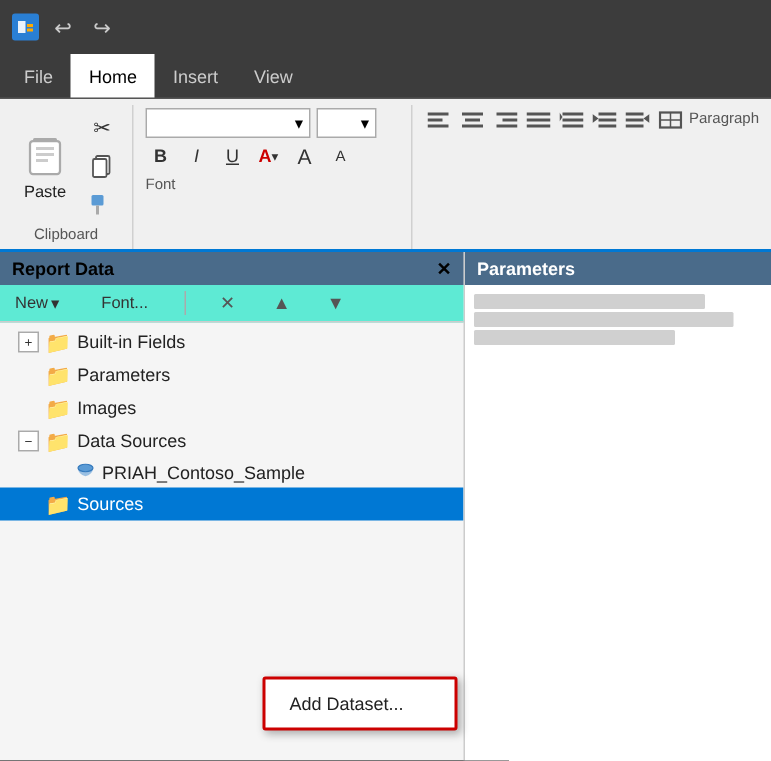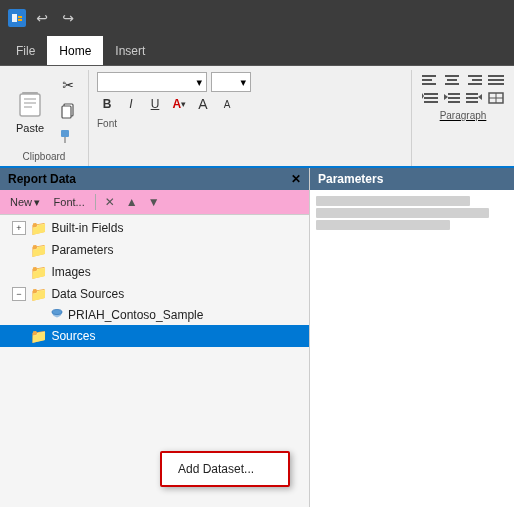--- a/index.html
+++ b/index.html
@@ -174,25 +174,24 @@
       align-items: center;
       justify-content: center;
       cursor: pointer;
       border-radius: 2px;
       font-size: 12px;
       color: #333;
       border: 1px solid transparent;
     }
     .para-group {
       display: flex;
-      flex-direction: column;
+      flex-direction: row;
       padding: 2px 8px;
       gap: 2px;
       min-width: 90px;
-      text-decoration: underline;
     }
     .para-row {
       display: flex;
       gap: 2px;
     }
     .para-btn {
       width: 20px;
       height: 16px;
       display: flex;
       align-items: center;
@@ -223,23 +222,23 @@
       display: flex;
       align-items: center;
       justify-content: space-between;
       font-size: 12px;
       font-weight: 600;
     }
     .panel-toolbar {
       display: flex;
       align-items: center;
       padding: 2px 4px;
-      background: #f9a8d4;
+      background: #5eead4;
       border-bottom: 1px solid #ccc;
-      gap: 2px;
+      gap: 16px;
     }
     .toolbar-btn {
       padding: 2px 6px;
       background: none;
       border: none;
       cursor: pointer;
       font-size: 11px;
       color: #333;
       display: flex;
       align-items: center;
@@ -288,21 +287,21 @@
     }
     .folder-icon {
       font-size: 14px;
     }
     .folder-icon.yellow { color: #e8a000; }
 
     
     .dropdown-popup {
       position: absolute;
       bottom: 20px;
-      left: 160px;
+      left: 175px;
       background: white;
       border: 2px solid #cc0000;
       border-radius: 2px;
       padding: 4px 0;
       z-index: 100;
       box-shadow: 2px 2px 6px rgba(0,0,0,0.3);
       min-width: 130px;
     }
     .dropdown-item {
       padding: 5px 16px;
@@ -348,20 +347,21 @@
     </svg>
   </div>
   <button class="title-bar-btn">↩</button>
   <button class="title-bar-btn">↪</button>
 </div>
 
 <div class="menu-bar">
   <div class="menu-item">File</div>
   <div class="menu-item active">Home</div>
   <div class="menu-item">Insert</div>
+  <div class="menu-item">View</div>
 </div>
 
 <div class="ribbon">
 
 
   <div class="ribbon-group">
     <div class="ribbon-group-content">
       <div class="ribbon-btn-large">
         <div class="icon-box">
           <svg width="32" height="32" viewBox="0 0 32 32">

